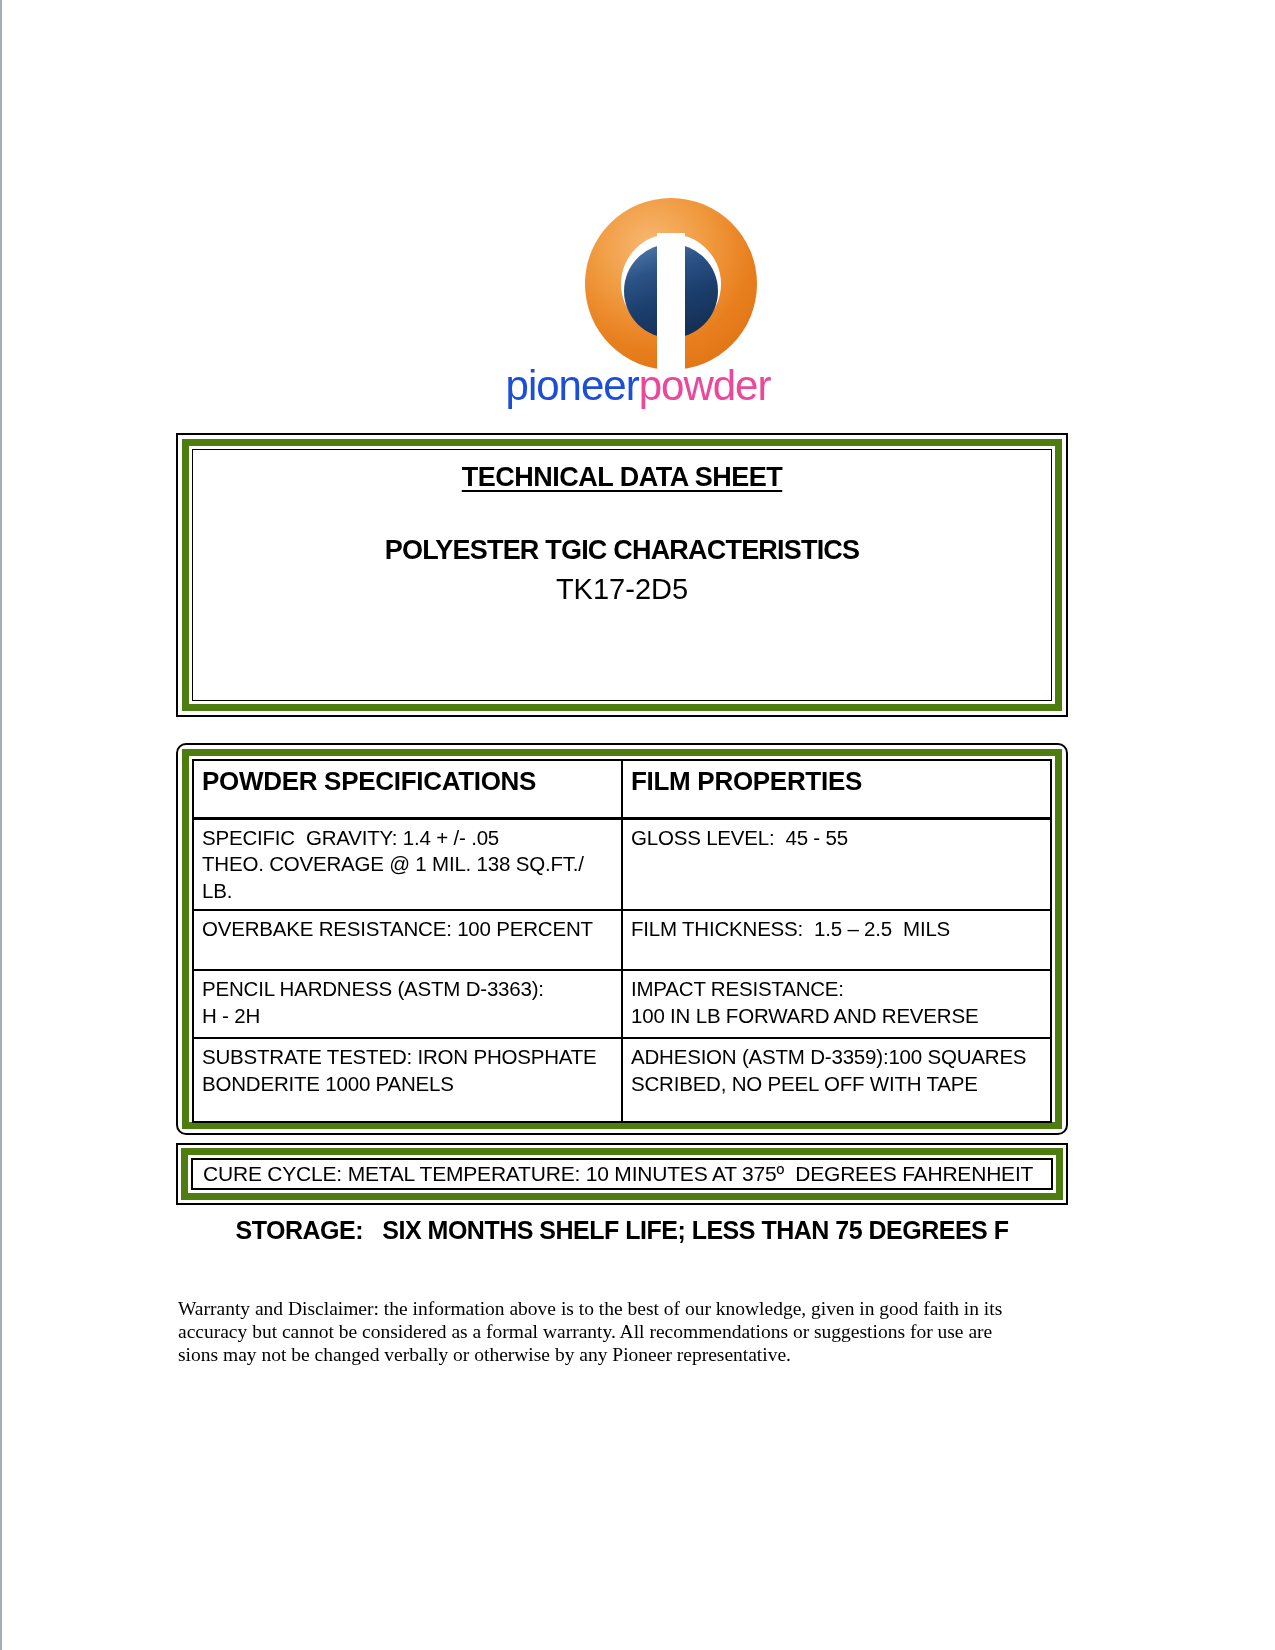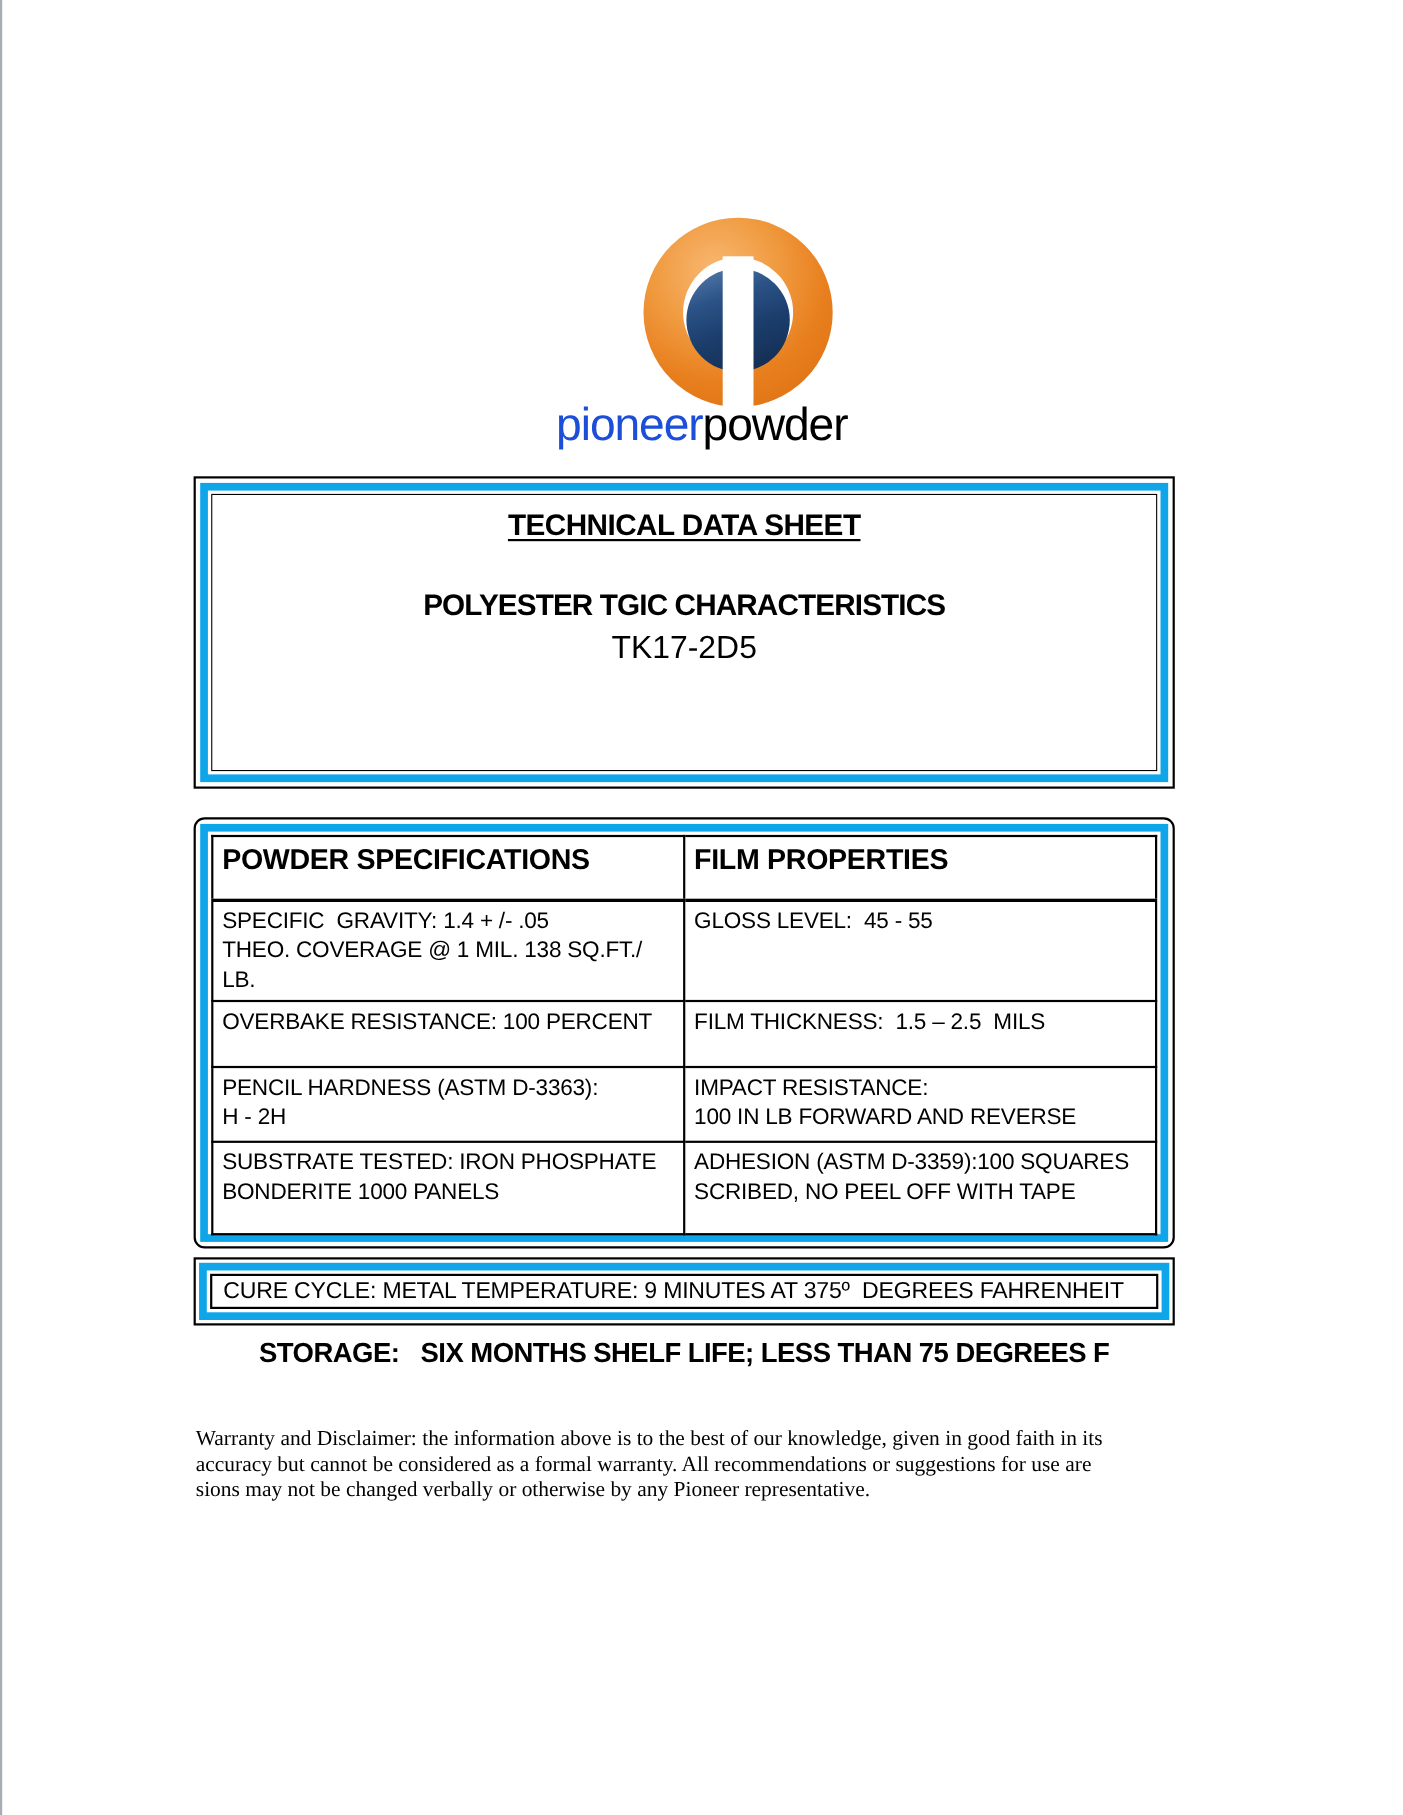--- a/index.html
+++ b/index.html
@@ -60,34 +60,34 @@
     width: 28px; height: 137px;
     background: #ffffff;
   }
   .logo-word {
     margin-top: -8px;
     font-size: 42px;
     letter-spacing: -1px;
     white-space: nowrap;
   }
   .logo-word .first { color: #1d4ed8; }
-  .logo-word .second { color: #000000; }
+  .logo-word .second { color: #ec4899; }
 
   
   .frame {
     position: absolute;
     left: 176px;
     width: 892px;
     border: 2px solid #000;
     padding: 4px;
     background: #ffffff;
   }
   .frame-thick {
     width: 100%; height: 100%;
-    border: 7px solid #0ea5e9;
+    border: 7px solid #4d7c0f;
     padding: 3px;
   }
   .frame-inner {
     width: 100%; height: 100%;
     border: 1px solid #000;
   }
 
   
   .title-box { top: 433px; height: 284px; }
   .title-inner { text-align: center; padding-top: 12px; }
@@ -237,21 +237,21 @@
             <td>ADHESION (ASTM D-3359):100 SQUARES
 SCRIBED, NO PEEL OFF WITH TAPE</td>
           </tr>
         </tbody>
       </table>
     </div>
   </div>
 
   <div class="frame cure-box">
     <div class="frame-thick">
-      <div class="cure-inner">CURE CYCLE: METAL TEMPERATURE: 9 MINUTES AT 375º  DEGREES FAHRENHEIT</div>
+      <div class="cure-inner">CURE CYCLE: METAL TEMPERATURE: 10 MINUTES AT 375º  DEGREES FAHRENHEIT</div>
     </div>
   </div>
 
   <div class="storage">STORAGE:   SIX MONTHS SHELF LIFE; LESS THAN 75 DEGREES F</div>
 
   <div class="warranty">
     <div>Warranty and Disclaimer: the information above is to the best of our knowledge, given in good faith in its</div>
     <div>accuracy but cannot be considered as a formal warranty. All recommendations or suggestions for use are</div>
     <div>sions may not be changed verbally or otherwise by any Pioneer representative.</div>
   </div>

